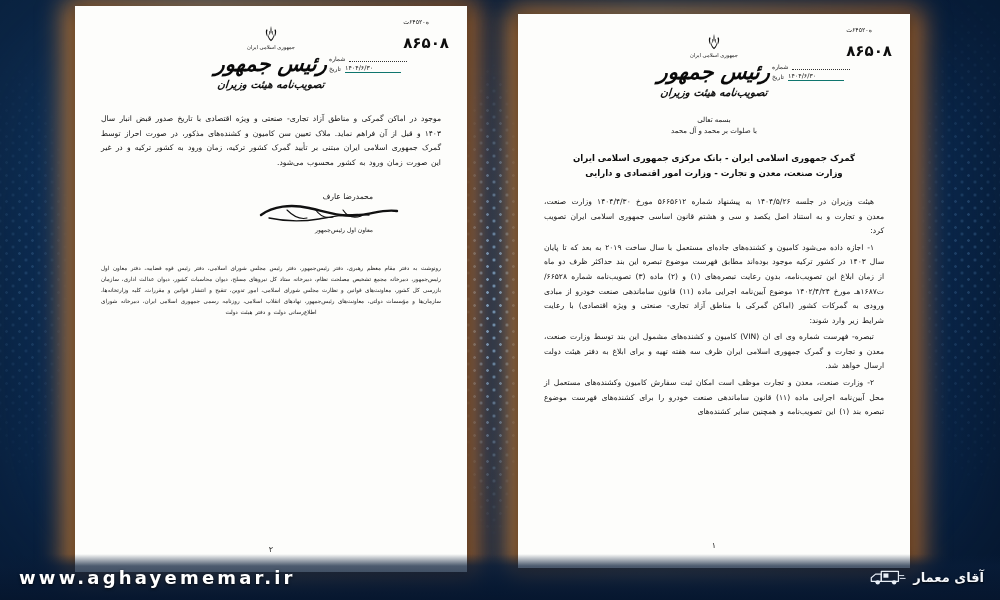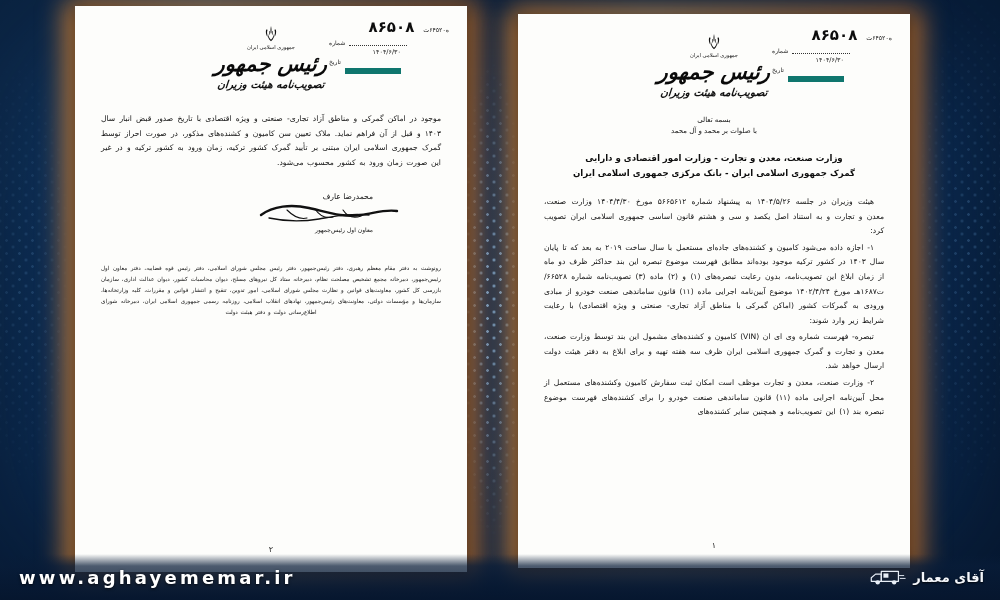--- a/index.html
+++ b/index.html
@@ -89,42 +89,43 @@
     position: absolute;
     top: 12px; right: 18px;
     width: 120px;
     text-align: right;
     direction: rtl;
   }
   .stamp-row1 {
     display: flex; align-items: baseline; justify-content: flex-start;
     gap: 9px;
     white-space: nowrap;
+    flex-direction: column;
   }
   .stamp-no {
     font-size: 15px; font-weight: 700; letter-spacing: 1px;
     color: #0d0d0d;
   }
   .stamp-reg { font-size: 6.2px; color: #1a1a1a; letter-spacing: .3px; }
   .stamp-lines { margin-top: 3px; }
   .stamp-line {
     display: flex; align-items: center; justify-content: flex-end; gap: 4px;
     margin-bottom: 2px;
   }
   .stamp-lbl { font-size: 6px; color: #222; }
   .stamp-dots {
     flex: 0 0 58px;
     border-bottom: 1px dotted #333;
     height: 6px;
   }
   .stamp-date {
     font-size: 6.4px; color: #1a1a1a;
-    border-bottom: 6px solid #0f766e;
-    padding-bottom: 12px;
-    min-width: 56px; text-align: right;
+    border-bottom: 1px solid #0f766e;
+    padding-bottom: 0px;
+    min-width: 56px; text-align: left;
   }
 
   
   .letterhead {
     text-align: center;
     padding-top: 4px;
   }
   .emblem { margin: 0 auto; display:block; }
   .emblem-sub { font-size: 5.2px; color:#1a1a1a; margin-top:-2px; letter-spacing:.2px; }
   .lh-title {
@@ -323,22 +324,22 @@
         <div class="lh-title">رئیس جمهور</div>
         <div class="lh-sub">تصویب‌نامه هیئت وزیران</div>
       </div>
 
       <div class="bismillah">
         <div class="bism-1">بسمه تعالی</div>
         <div class="bism-2">با صلوات بر محمد و آل محمد</div>
       </div>
 
       <div class="addressees">
+        <div class="addr-line">گمرک جمهوری اسلامی ایران - بانک مرکزی جمهوری اسلامی ایران</div>
         <div class="addr-line">وزارت صنعت، معدن و تجارت - وزارت امور اقتصادی و دارایی</div>
-        <div class="addr-line">گمرک جمهوری اسلامی ایران - بانک مرکزی جمهوری اسلامی ایران</div>
       </div>
 
       <div class="body-text">
         <div class="para indent">هیئت وزیران در جلسه ۱۴۰۴/۵/۲۶ به پیشنهاد شماره ۵۶۶۵۶۱۲ مورخ ۱۴۰۴/۴/۳۰ وزارت صنعت، معدن و تجارت و به استناد اصل یکصد و سی و هشتم قانون اساسی جمهوری اسلامی ایران تصویب کرد:</div>
         <div class="para indent">۱- اجازه داده می‌شود کامیون و کشنده‌های جاده‌ای مستعمل با سال ساخت ۲۰۱۹ به بعد که تا پایان سال ۱۴۰۳ در کشور ترکیه موجود بوده‌اند مطابق فهرست موضوع تبصره این بند حداکثر ظرف دو ماه از زمان ابلاغ این تصویب‌نامه، بدون رعایت تبصره‌های (۱) و (۲) ماده (۳) تصویب‌نامه شماره ۶۶۵۲۸/ت۱۶۸۷هـ مورخ ۱۴۰۲/۴/۲۴ موضوع آیین‌نامه اجرایی ماده (۱۱) قانون ساماندهی صنعت خودرو از مبادی ورودی به گمرکات کشور (اماکن گمرکی با مناطق آزاد تجاری- صنعتی و ویژه اقتصادی) با رعایت شرایط زیر وارد شوند:</div>
         <div class="para indent">تبصره- فهرست شماره وی ای ان (VIN) کامیون و کشنده‌های مشمول این بند توسط وزارت صنعت، معدن و تجارت و گمرک جمهوری اسلامی ایران ظرف سه هفته تهیه و برای ابلاغ به دفتر هیئت دولت ارسال خواهد شد.</div>
         <div class="para indent">۲- وزارت صنعت، معدن و تجارت موظف است امکان ثبت سفارش کامیون وکشنده‌های مستعمل از محل آیین‌نامه اجرایی ماده (۱۱) قانون ساماندهی صنعت خودرو را برای کشنده‌های فهرست موضوع تبصره بند (۱) این تصویب‌نامه و همچنین سایر کشنده‌های</div>
       </div>
 
       <div class="pagenum">۱</div>

